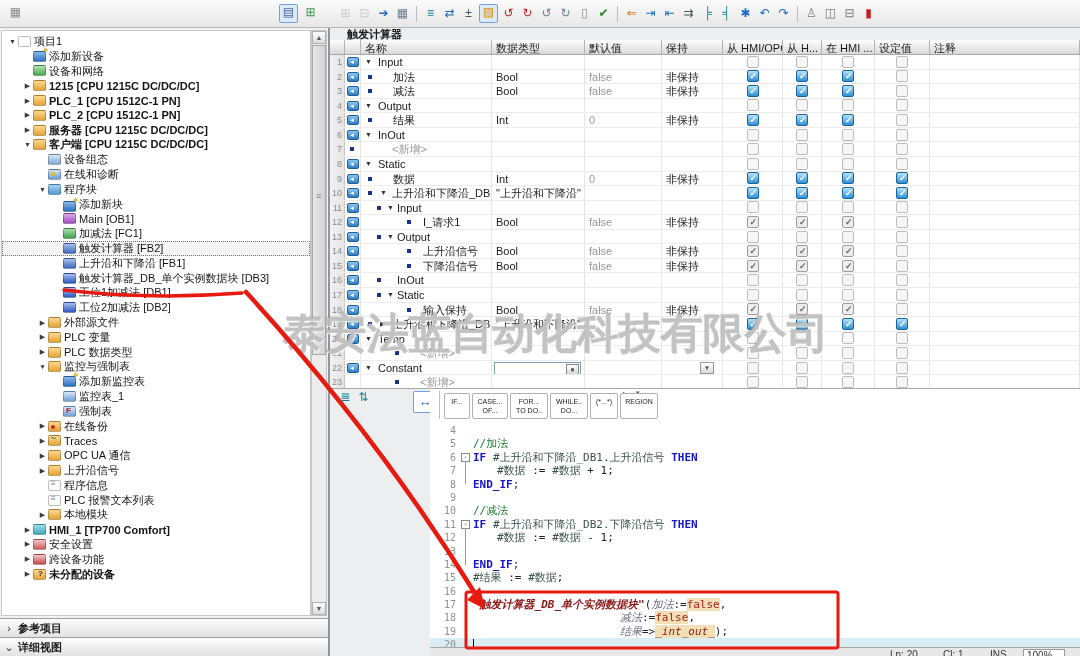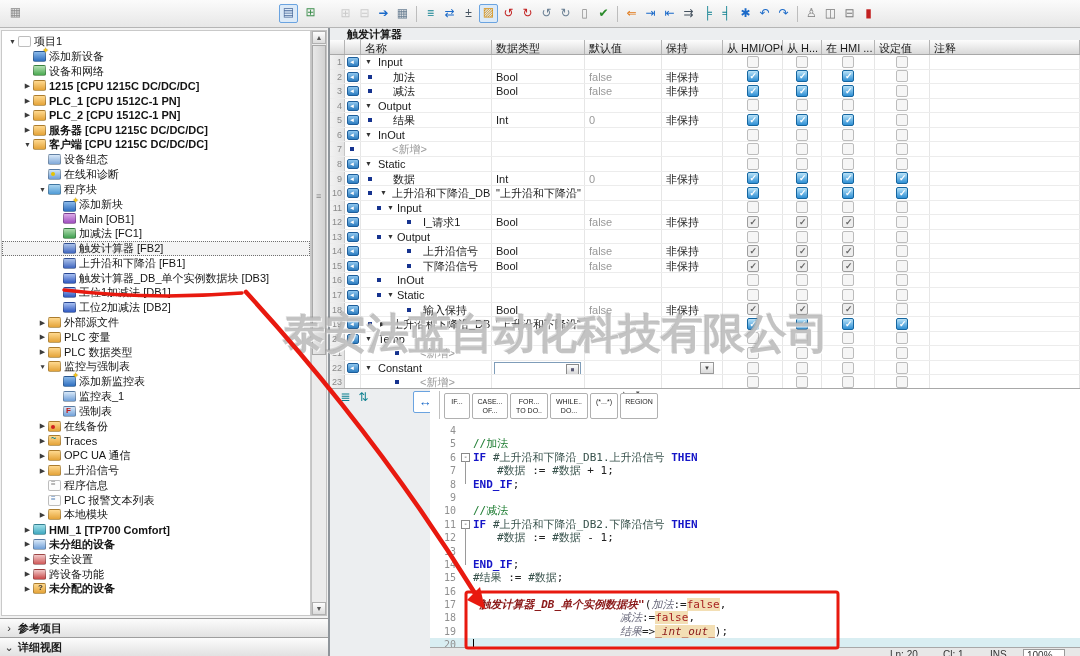--- a/index.html
+++ b/index.html
@@ -319,25 +319,20 @@
         </div>
         <div class="trow" style="padding-left: 35px;">
           <span class="arr">▶</span>
           <span class="ticon i-folder-modules"></span>
           <span class="tlabel">本地模块</span>
         </div>
         <div class="trow bold" style="padding-left: 20px;">
           <span class="arr">▶</span>
           <span class="ticon i-hmi-folder"></span>
           <span class="tlabel">HMI_1 [TP700 Comfort]</span>
-        </div>
-        <div class="trow bold" style="padding-left: 20px;">
-          <span class="arr">▶</span>
-          <span class="ticon i-ungrouped"></span>
-          <span class="tlabel">未分组的设备</span>
         </div>
         <div class="trow" style="padding-left: 20px;">
           <span class="arr">▶</span>
           <span class="ticon i-security"></span>
           <span class="tlabel">安全设置</span>
         </div>
         <div class="trow" style="padding-left: 20px;">
           <span class="arr">▶</span>
           <span class="ticon i-cross-device"></span>
           <span class="tlabel">跨设备功能</span>

